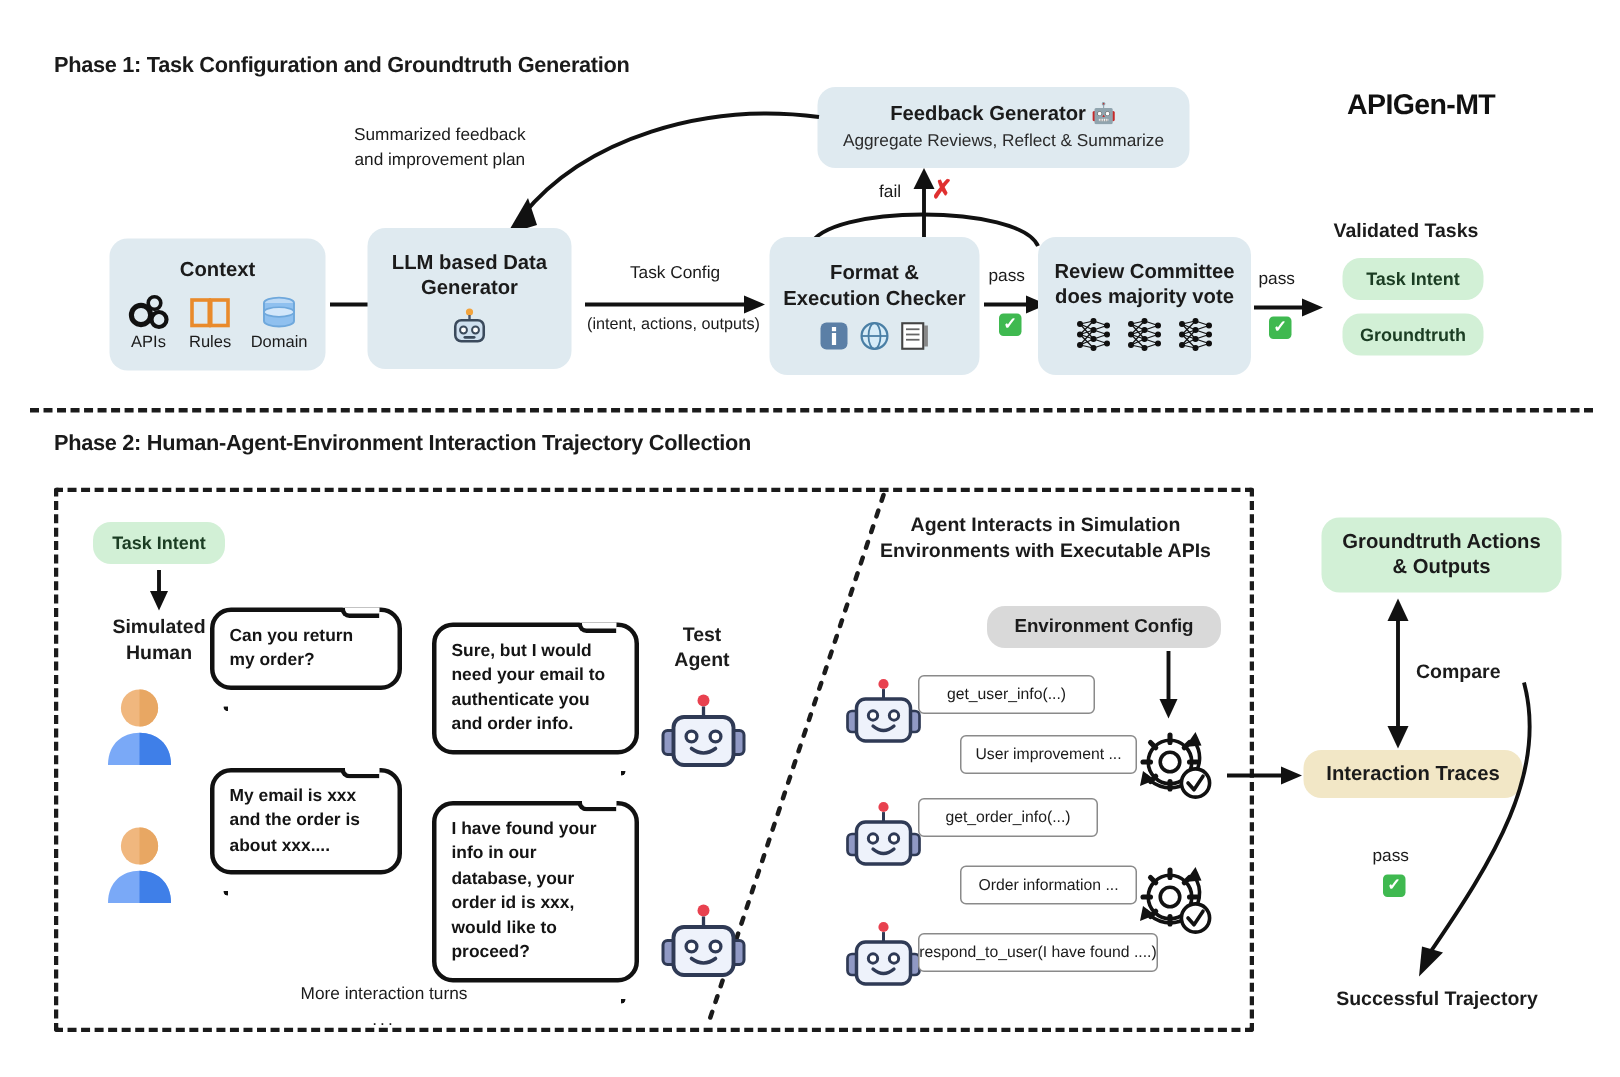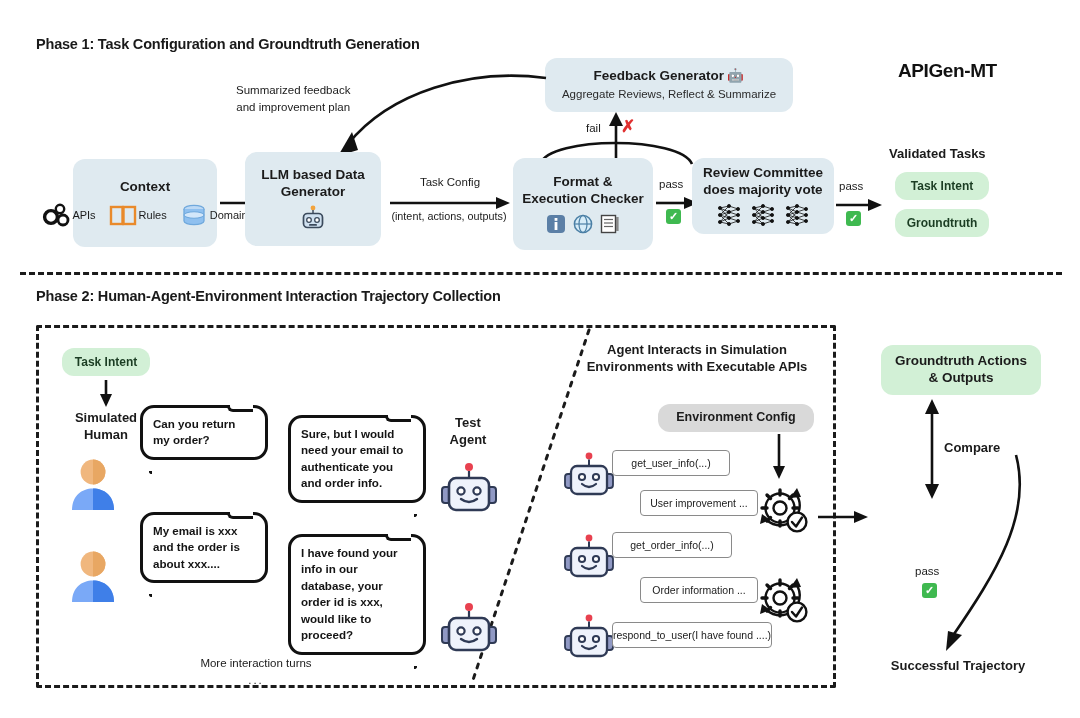--- a/index.html
+++ b/index.html
@@ -76,21 +76,21 @@
   }
   .edge-label {
     font-size: 11.5px;
     color: #1b1b1b;
     text-align: center;
     white-space: nowrap;
   }
 
   
   .ctx-row { display: flex; gap: 13px; align-items: flex-end; margin-top: 6px; }
-  .ctx-item { display: flex; flex-direction: row; align-items: center; gap: 2px; }
+  .ctx-item { display: flex; flex-direction: column; align-items: center; gap: 2px; }
   .ctx-cap { font-size: 11px; color: #1b1b1b; }
 
   
   .bubble {
     position: absolute;
     border: 3.2px solid #111;
     border-radius: 14px;
     background: #fff;
     font-size: 11.6px;
     font-weight: bold;
@@ -279,21 +279,21 @@
     </div>
   </div>
 
   <div class="abs edge-label" style="left:659px; top:178px;">pass</div>
   <svg class="abs" style="left:656px; top:196px;" width="44" height="14">
     <path class="ar" d="M0,7 L30,7"></path>
     <polygon class="arhead" points="42,7 28,1 28,13"></polygon>
   </svg>
   <div class="abs check" style="left:666px; top:209px;">✓</div>
 
-  <div class="abs box box-blue" style="left:692px; top:158px; width:142px; height:76px;">
+  <div class="abs box box-blue" style="left:692px; top:158px; width:142px; height:92px;">
     <div class="box-title">Review Committee</div>
     <div class="box-title">does majority vote</div>
     <div style="display:flex; gap:8px; margin-top:5px;">
       <svg width="26" height="24">
         <g stroke="#111" stroke-width="0.8" fill="#111">
           <circle cx="4" cy="5" r="1.6"></circle>
             <circle cx="4" cy="12" r="1.6"></circle>
             <circle cx="4" cy="19" r="1.6"></circle>
           <circle cx="13" cy="3" r="1.6"></circle>
             <circle cx="13" cy="9" r="1.6"></circle>
@@ -586,20 +586,23 @@
     <div class="box-title">&amp; Outputs</div>
   </div>
 
   <svg class="abs" style="left:924px; top:399px;" width="16" height="100">
     <path class="ar" d="M8,12 L8,88"></path>
     <polygon class="arhead" points="8,0 1,15 15,15"></polygon>
     <polygon class="arhead" points="8,100 1,85 15,85"></polygon>
   </svg>
   <div class="abs bold-label" style="left:944px; top:440px;">Compare</div>
 
+  <div class="abs box box-tan" style="left:869px; top:500px; width:146px; height:32px;">
+    <span class="box-title">Interaction Traces</span>
+  </div>
 
   <div class="abs edge-label" style="left:915px; top:565px;">pass</div>
   <div class="abs check" style="left:922px; top:583px;">✓</div>
 
   <svg class="abs" style="left:900px; top:455px;" width="130" height="210">
     <path class="ar" d="M116,0 C132,60 96,118 52,182"></path>
     <polygon class="arhead" points="46,196 62,180 48,176"></polygon>
   </svg>
 
   <div class="abs bold-label" style="left:868px; top:658px; width:180px;">Successful Trajectory</div>

